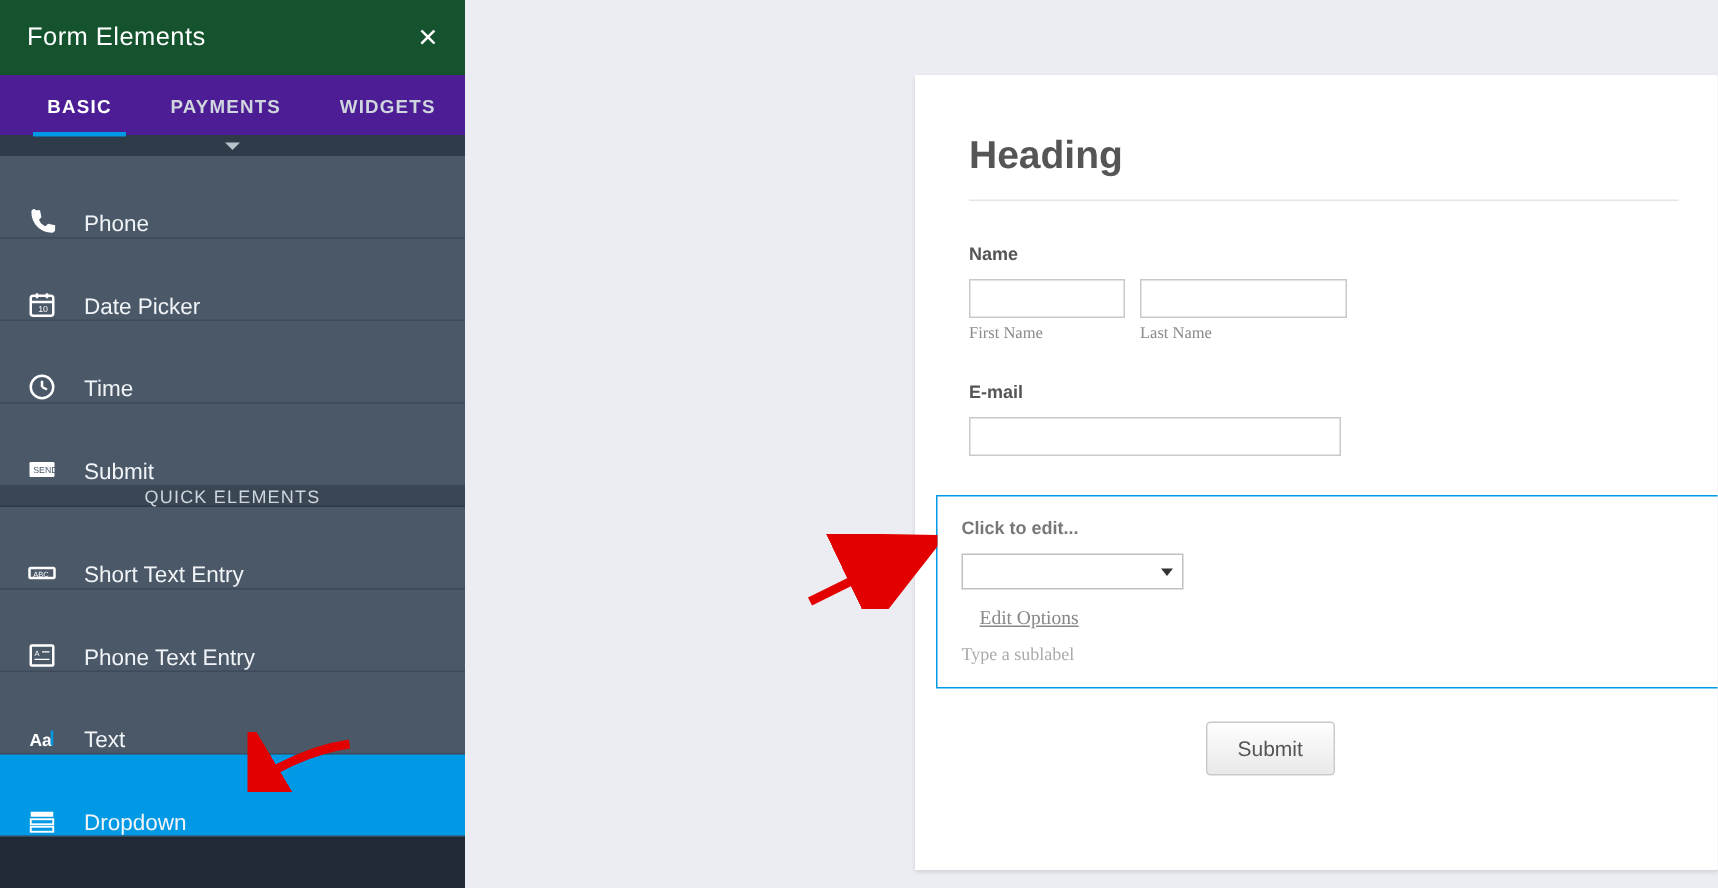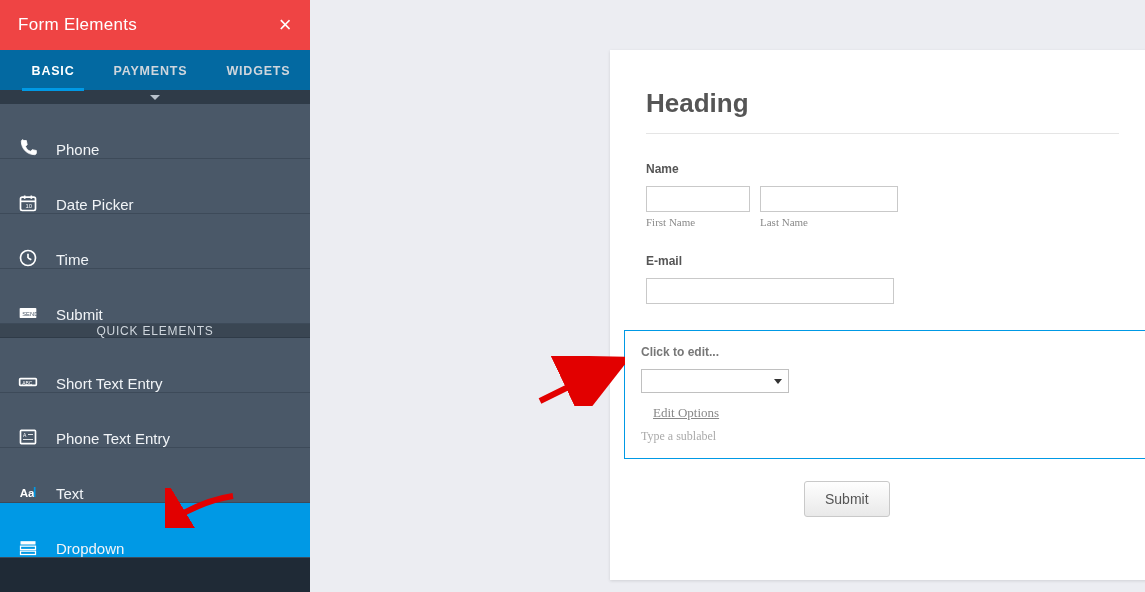--- a/index.html
+++ b/index.html
@@ -24,29 +24,29 @@
     display: flex;
     flex-direction: column;
     font-size: 15px;
   }
   .sidebar-header {
     display: flex;
     align-items: center;
     justify-content: space-between;
     height: 50px;
     padding: 0 18px;
-    background: #ef4444;
+    background: #14532d;
     font-size: 17px;
     font-weight: 400;
     letter-spacing: .3px;
   }
   .close-x { font-size: 22px; cursor: pointer; line-height: 1; }
   .tabs {
     display: flex;
-    background: #0369a1;
+    background: #4c1d95;
     padding-left: 12px;
   }
   .tab {
     flex: 1 1 auto;
     text-align: center;
     padding: 14px 0 12px;
     font-size: 12.5px;
     font-weight: 700;
     letter-spacing: .8px;
     cursor: pointer;

